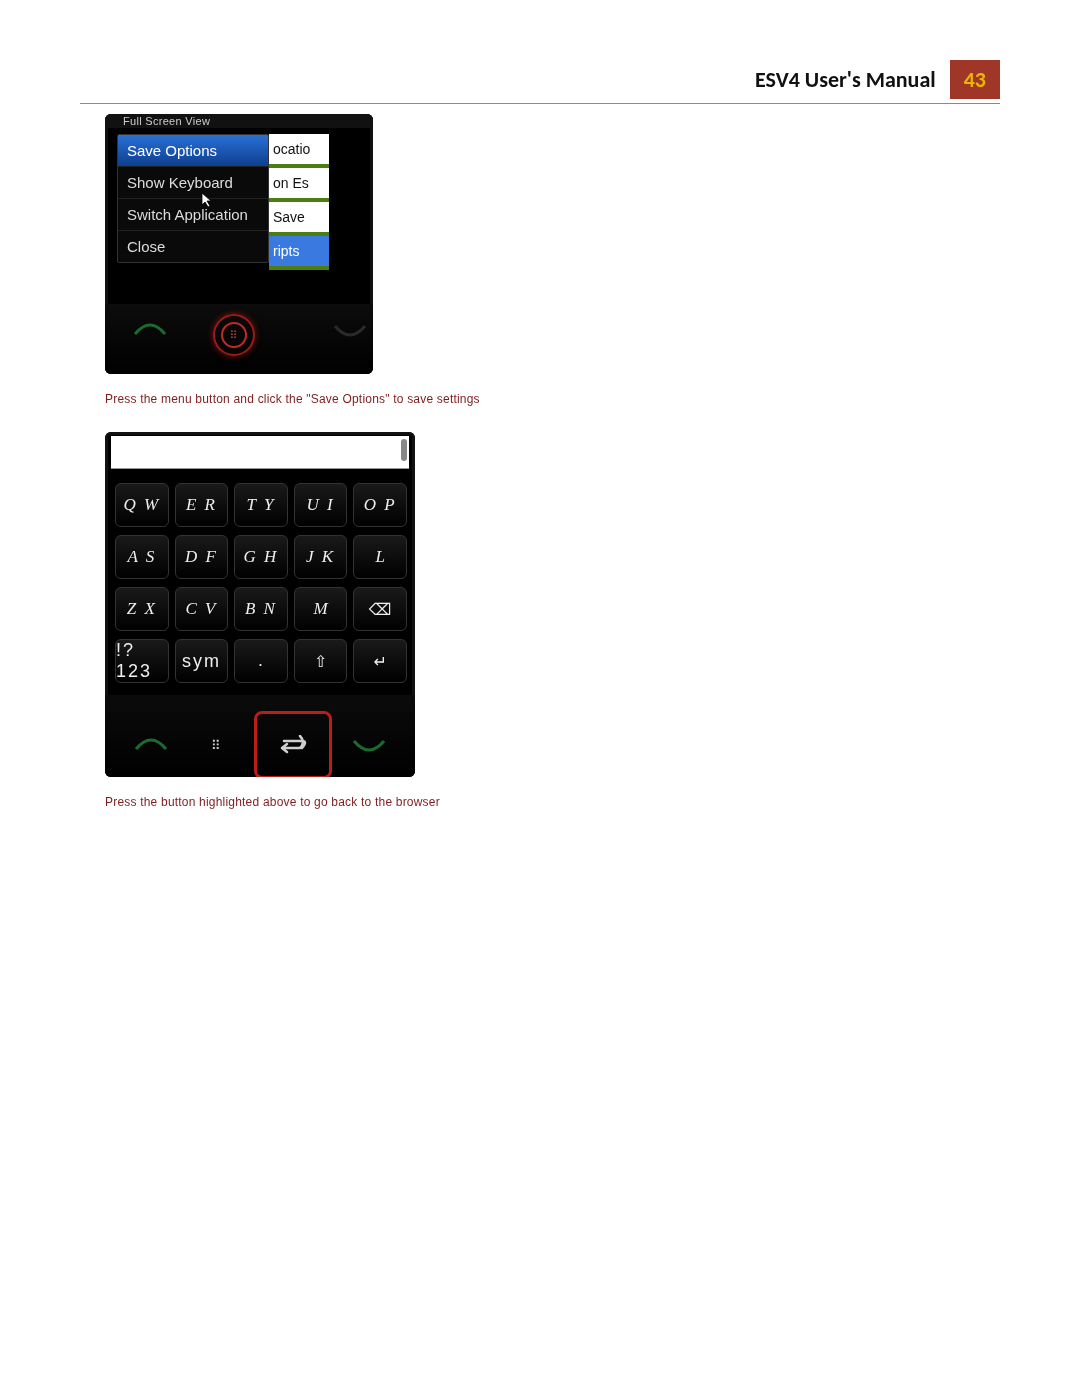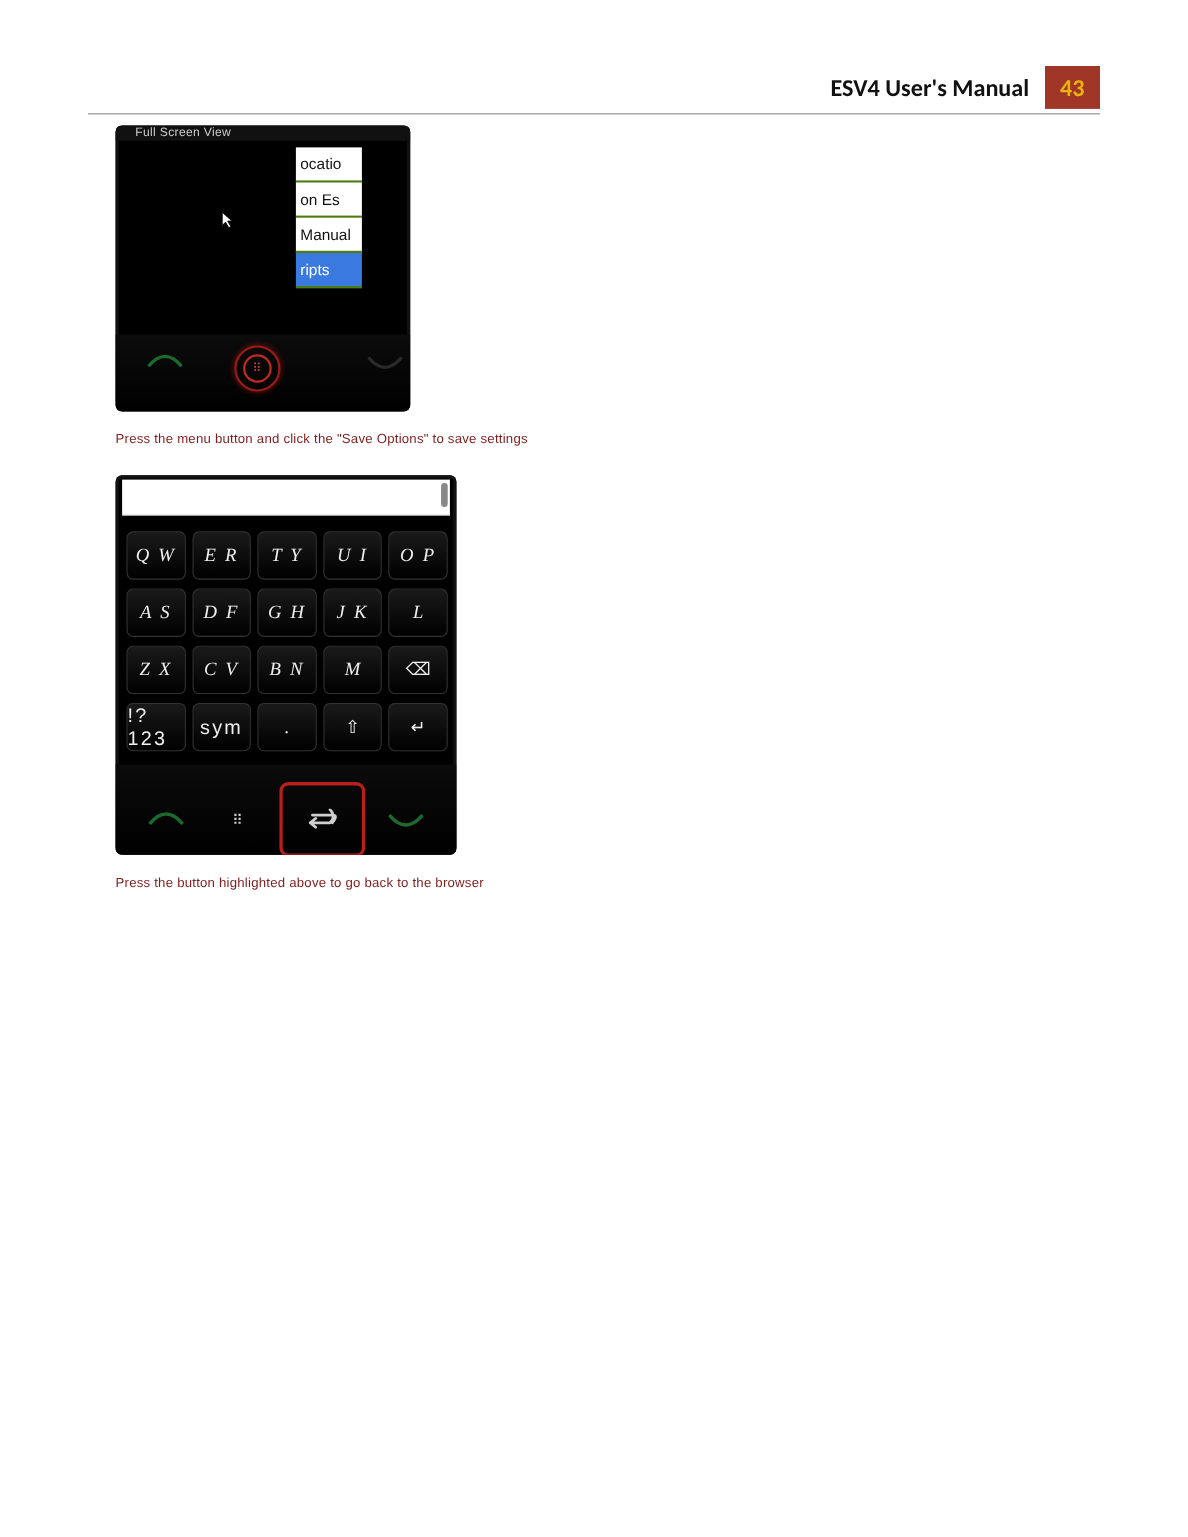--- a/index.html
+++ b/index.html
@@ -92,21 +92,21 @@
     left: 164px;
     top: 20px;
     width: 60px;
     color: #111;
     font-family: Arial, sans-serif;
     font-size: 14px;
   }
   .fig1 .peek .r {
     background: #fff;
     padding: 7px 4px;
-    border-bottom: 2px solid #4d7c0f;
+    border-bottom: 4px solid #4d7c0f;
     white-space: nowrap;
     overflow: hidden;
   }
   .fig1 .peek .r.hl {
     background: #3a7ae0;
     color: #fff;
   }
   .fig1 .hwbar {
     position: absolute;
     left: 0;
@@ -266,30 +266,36 @@
 <div class="page">
 
   <div class="header">
     <div class="header-title">ESV4 User's Manual</div>
     <div class="header-page">43</div>
   </div>
 
   <div class="fig1">
     <div class="statusbar">Full Screen View</div>
 
+    <div class="menu">
+      <div class="item selected">Save Options</div>
+      <div class="item">Show Keyboard</div>
+      <div class="item">Switch Application</div>
+      <div class="item">Close</div>
+    </div>
     <div class="cursor">
       <svg width="14" height="16">
           <path d="M2 1 L2 13 L5 10 L8 15 L10 14 L7 9 L11 9 Z" fill="#fff" stroke="#000" stroke-width="0.8"></path>
         </svg>
     </div>
 
     <div class="peek">
       <div class="r">ocatio</div>
       <div class="r">on Es</div>
-      <div class="r">Manual</div>
+      <div class="r">Save</div>
       <div class="r hl">ripts</div>
     </div>
 
     <div class="hwbar"></div>
     <div class="call-icon">
       <svg class="call-swoosh">
           <path d="M2 14 Q 17 -4 32 14"></path>
         </svg>
     </div>
     <div class="end-icon">

